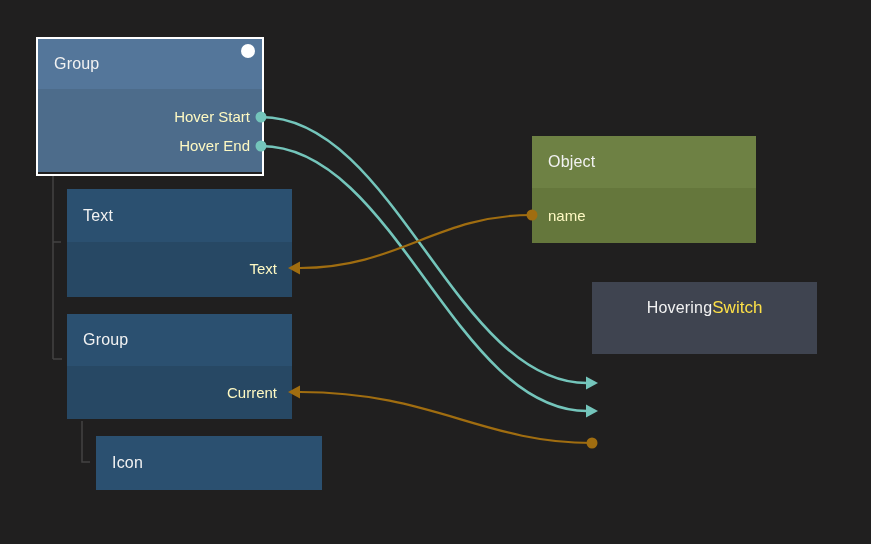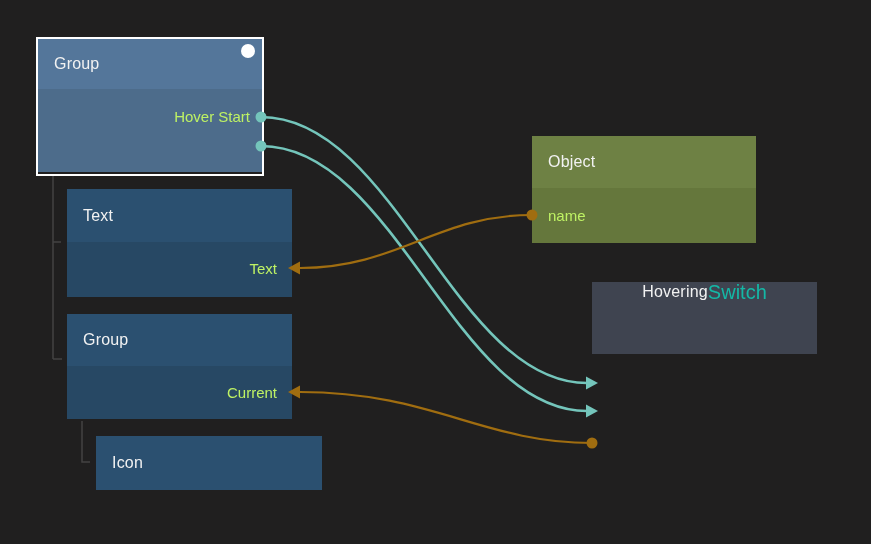--- a/index.html
+++ b/index.html
@@ -3,25 +3,25 @@
 <meta charset="utf-8">
 <style>
   html,body{margin:0;padding:0;background:#201f1f;}
   .canvas{
     position:relative;width:871px;height:544px;overflow:hidden;
     background:#201f1f;font-family:"Liberation Sans",sans-serif;
   }
   .wires{position:absolute;left:0;top:0;z-index:5;pointer-events:none;}
   .wires path{fill:none;}
   .node{position:absolute;box-sizing:border-box;z-index:2;}
-  .hdr{display:flex;align-items:center;position:relative;padding:0 16px;box-sizing:border-box;}
+  .hdr{display:flex;align-items:center;position:relative;padding:16px 16px;box-sizing:border-box;}
   .title{font-size:16px;color:#f2f2f2;letter-spacing:.2px;}
-  .subtitle{font-size:20px;color:#14b8a6;line-height:20px;}
+  .subtitle{font-size:17px;color:#fde047;line-height:20px;}
   .bod{box-sizing:border-box;}
-  .port{height:29px;display:flex;align-items:center;font-size:15px;color:#bef264;}
+  .port{height:29px;display:flex;align-items:center;font-size:15px;color:#fef9c3;}
   .port.r{justify-content:flex-end;padding-right:12px;}
   .port.r2{justify-content:flex-end;padding-right:15px;}
   .port.l{padding-left:16px;}
   
   .sel{border:2px solid #ffffff;}
   .sel .hdr{background:#54769a;}
   .sel .bod{background:#4d6c8b;}
   .blue .hdr{background:#2b5070;}
   .blue .bod{background:#274864;}
   .green .hdr{background:#6e8144;}
@@ -37,20 +37,21 @@
 
 <div class="canvas">
 
   <div class="node sel" style="left:36px;top:37px;width:228px;height:139px;">
     <div class="hdr" style="height:50px;">
       <span class="title">Group</span>
       <span class="badge"></span>
     </div>
     <div class="bod" style="height:83px;padding-top:13px;">
       <div class="port r">Hover Start</div>
+      <div class="port r">Hover End</div>
     </div>
   </div>
 
   <div class="node blue" style="left:67px;top:189px;width:225px;height:120px;">
     <div class="hdr" style="height:53px;">
       <span class="title">Text</span>
     </div>
     <div class="bod" style="height:55px;padding-top:12px;">
       <div class="port r2">Text</div>
     </div>

